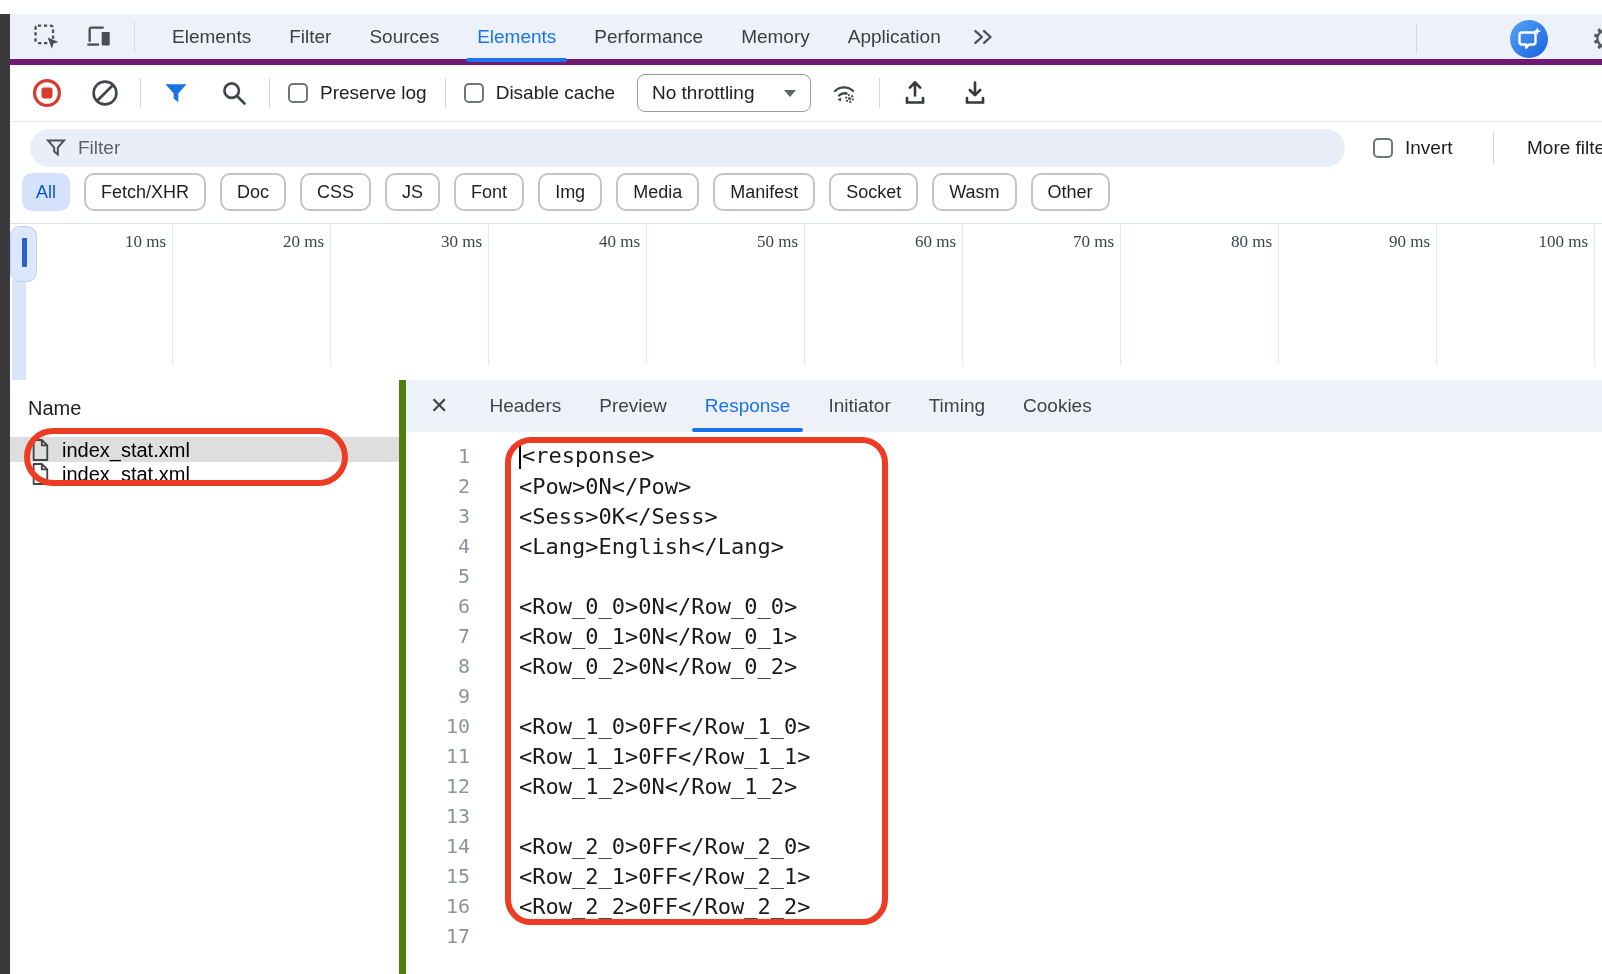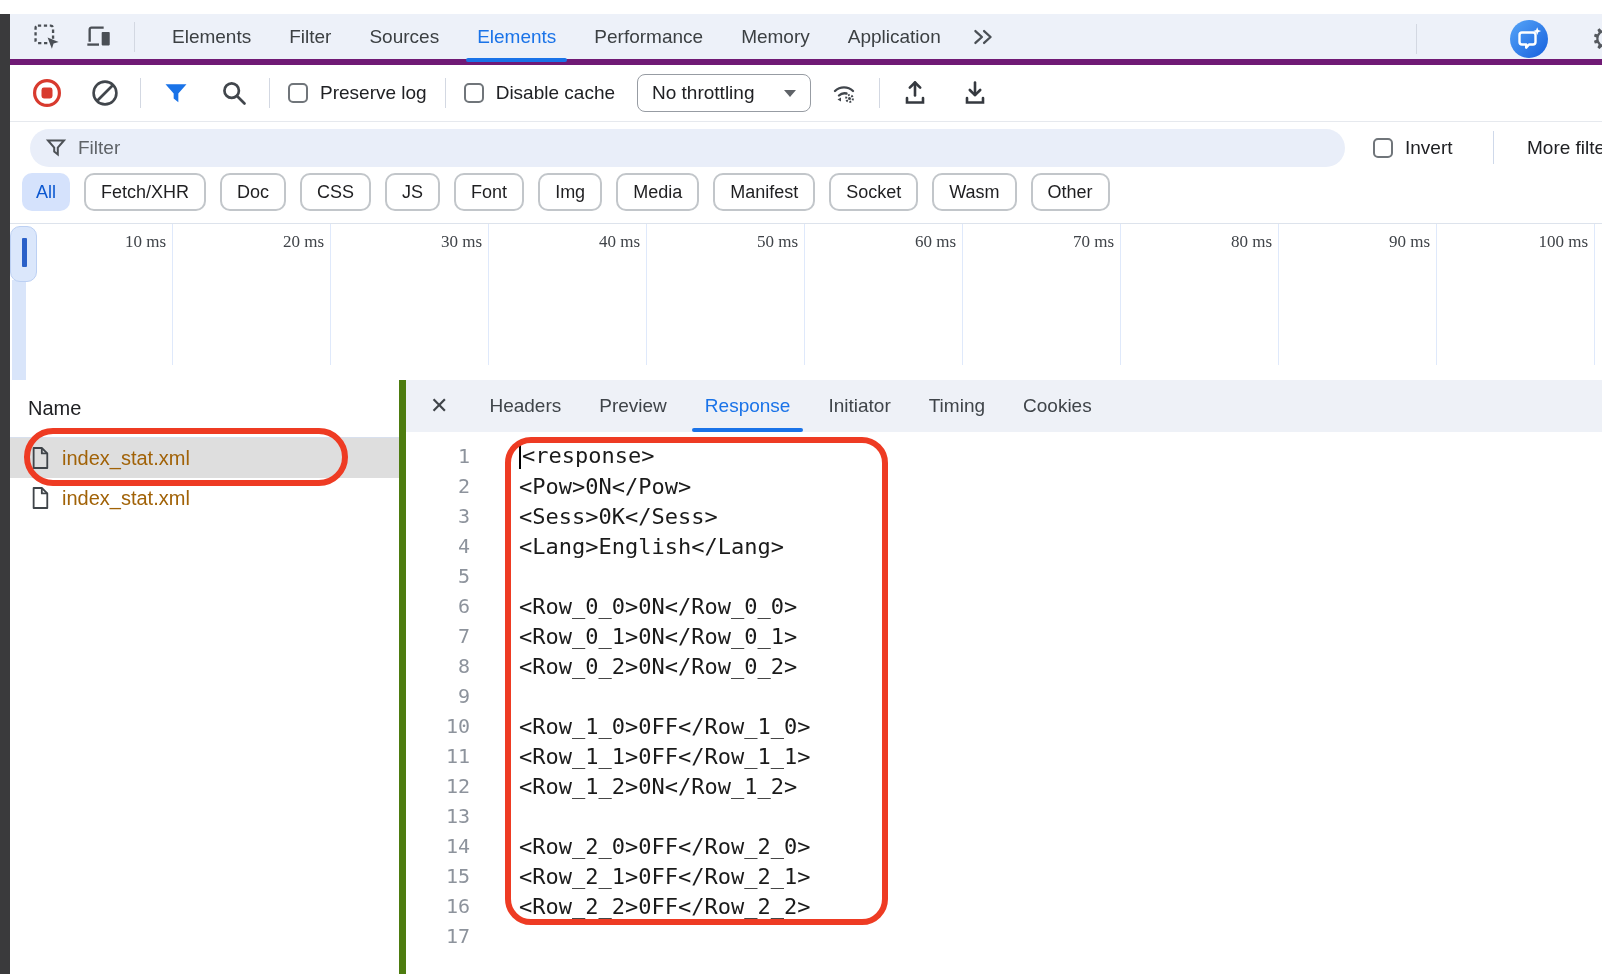--- a/index.html
+++ b/index.html
@@ -65,21 +65,21 @@
   .ov-band { position:absolute; left:2px; top:56px; width:14px; bottom:0; background:#d9e5fa; }
   .ov-knob { position:absolute; left:0; top:2px; width:27px; height:56px; background:#dbe7fb;
              border:1px solid #bcd0f3; border-radius:10px; }
   .ov-bar { position:absolute; left:11px; top:11px; width:5px; height:29px; background:#2a60c8; border-radius:1px; }
 
   
   .split { position:absolute; left:0; top:366px; right:0; bottom:0; display:flex; }
   .left-panel { position:relative; width:396px; border-right:7px solid #4d7c0f; background:#fff; }
   .name-header { height:58px; display:flex; align-items:center; padding-left:18px; font-size:20px;
              color:#202124; border-bottom:1px solid #d8e0ee; background:#fff; }
-  .req-row { height:40px; display:flex; align-items:center; padding-left:20px; gap:12px; font-size:20px; color:#a16207; }
+  .req-row { height:24px; display:flex; align-items:center; padding-left:20px; gap:12px; font-size:20px; color:#000000; }
   .req-row.selected { background:#dedede; }
 
   .right-panel { position:relative; flex:1; background:#fff; overflow:hidden; }
   .detail-tabs { height:52px; background:#eef1f7; display:flex; align-items:center; padding-left:24px; }
   .close-x { font-size:22px; color:#3f4449; margin-right:22px; line-height:1; }
   .d-tab { position:relative; height:52px; display:flex; align-items:center; padding:0 19px;
            font-size:19px; color:#3f4449; white-space:nowrap; }
   .d-tab.selected { color:#1a73e8; }
   .d-tab.selected::after { content:""; position:absolute; left:6px; right:6px; bottom:0; height:4px;
            background:#1a73e8; border-radius:4px; }

